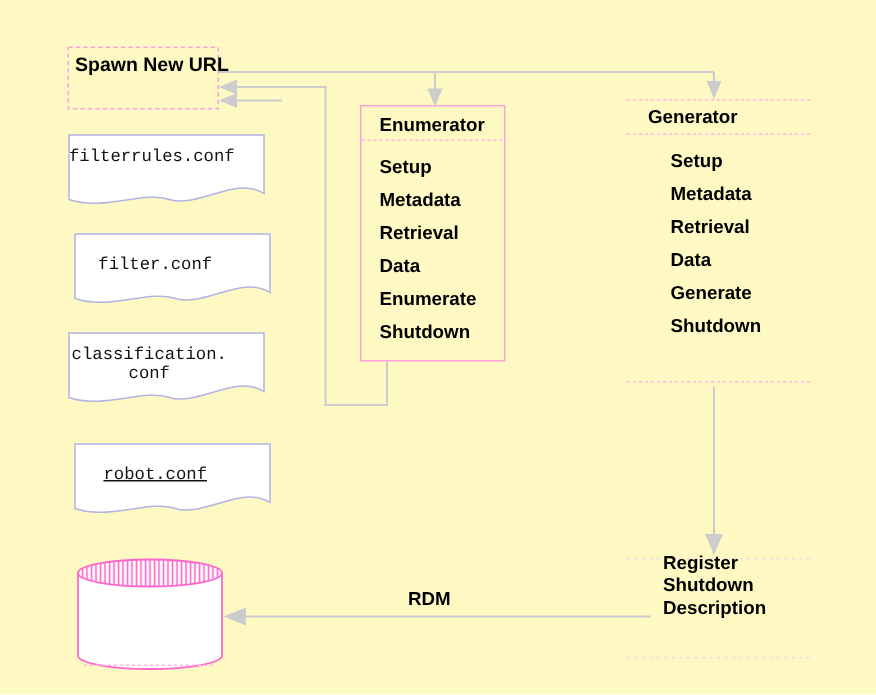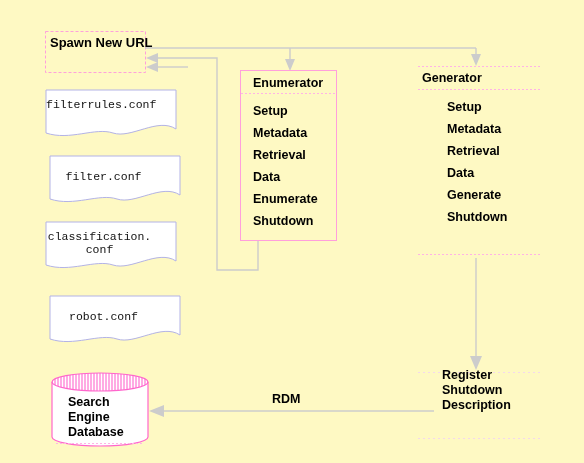--- a/index.html
+++ b/index.html
@@ -49,21 +49,21 @@
     top: 76px;
     font-size: 12.5px;
   }
   .enum-step {
     left: 253px;
     font-size: 12.5px;
   }
 
   
   #generator-title {
-    left: 422px;
+    left: 432px;
     top: 71px;
     font-size: 12.5px;
   }
   .gen-step {
     left: 447px;
     font-size: 12.5px;
   }
 
   
   #register-label {
@@ -157,21 +157,21 @@
     <path d="M46 222 L176 222 L176 261 C158 249 131 271 113 265 C95 259 70 273 46 265 Z" fill="#ffffff" stroke="#b3b3e6" stroke-width="1"></path>
 
     <path d="M50 296 L180 296 L180 335 C162 323 135 345 117 339 C99 333 74 347 50 339 Z" fill="#ffffff" stroke="#b3b3e6" stroke-width="1"></path>
   </svg>
 
   <div class="node-label" id="spawn-label">Spawn New URL</div>
 
   <div class="doc-caption" style="left:46px; top:98px;">filterrules.conf</div>
   <div class="doc-caption" style="left:50px; top:170px;text-align:center;">filter.conf</div>
   <div class="doc-caption" style="left:46px; top:230px;">classification. conf</div>
-  <div class="doc-caption" style="left:50px; top:310px;">robot.conf</div>
+  <div class="doc-caption" style="left:50px; top:310px;text-decoration:underline;">robot.conf</div>
 
   <div class="node-label" id="enumerator-title">Enumerator</div>
   <div class="node-label enum-step" style="top:104px;">Setup</div>
   <div class="node-label enum-step" style="top:126px;">Metadata</div>
   <div class="node-label enum-step" style="top:148px;">Retrieval</div>
   <div class="node-label enum-step" style="top:170px;">Data</div>
   <div class="node-label enum-step" style="top:192px;">Enumerate</div>
   <div class="node-label enum-step" style="top:214px;">Shutdown</div>
 
   <div class="node-label" id="generator-title">Generator</div>
@@ -181,21 +181,16 @@
   <div class="node-label gen-step" style="top:166px;">Data</div>
   <div class="node-label gen-step" style="top:188px;">Generate</div>
   <div class="node-label gen-step" style="top:210px;">Shutdown</div>
 
   <div class="node-label" id="register-label">
     <div>Register</div>
     <div>Shutdown</div>
     <div>Description</div>
   </div>
 
-  <div class="node-label" id="db-label">
-    <div>Search</div>
-    <div>Engine</div>
-    <div>Database</div>
-  </div>
 
   <div class="node-label" id="rdm-label">RDM</div>
 
 </div>
 
 </body></html>

